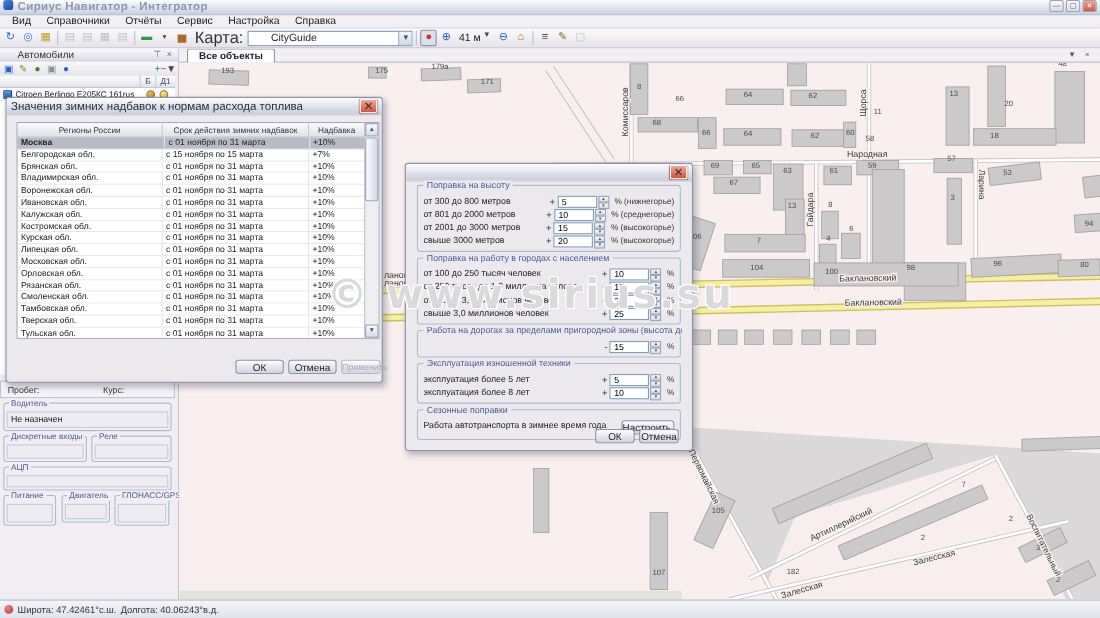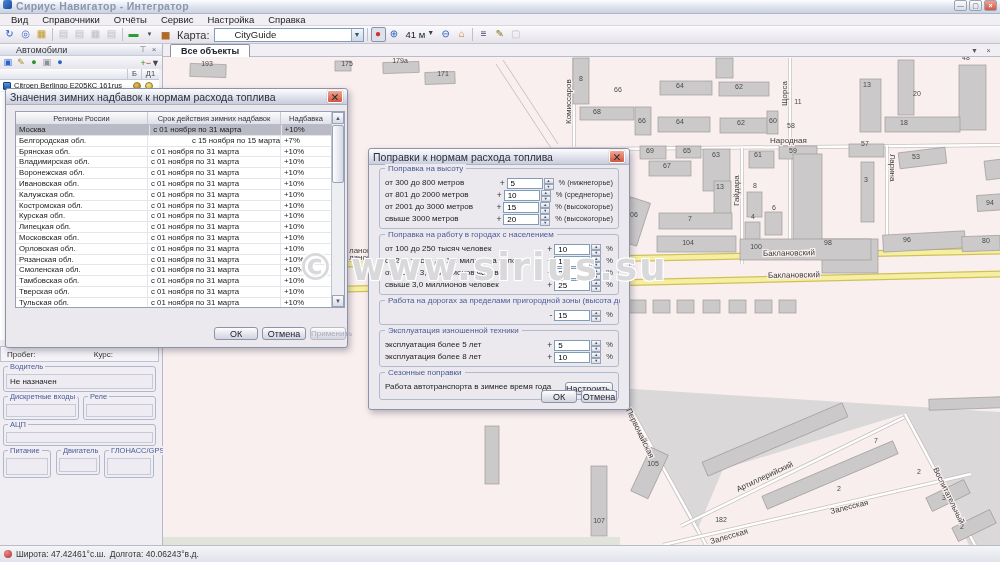--- a/index.html
+++ b/index.html
@@ -12,21 +12,21 @@
   .win-controls{margin-left:auto;display:flex;gap:2px}
   .winbtn{width:13px;height:11px;border:1px solid #9aa2b4;border-radius:2px;background:linear-gradient(#fcfcfc,#d8dce6);font-size:7px;line-height:9px;text-align:center;color:#667}
   .winbtn.close{background:linear-gradient(#f0a08e,#cf5844);color:#fff;font-weight:bold}
   .menubar{position:absolute;left:0;top:14px;width:1000px;height:12px;background:#f1eff3;border-bottom:1px solid #d8d5de;display:flex;align-items:center;padding-left:4px}
   .menu-item{font-size:9.5px;padding:0 7px;color:#222}
   .toolbar{position:absolute;left:0;top:26px;width:1000px;height:18px;background:linear-gradient(#fbfafc,#e5e3ea);border-bottom:1px solid #c6c3cd;display:flex;align-items:center;padding-left:2px;gap:1px}
   .tbtn{width:15px;height:15px;text-align:center;line-height:14px;font-size:10px;border-radius:2px}
   .tbtn.dis{color:#b0b2bc !important;opacity:.8}
   .tbtn.pressed{background:#dde1ec;border:1px solid #8a92a8;line-height:12px}
   .tsep{width:1px;height:13px;background:#c2bfca;margin:0 2px}
-  .tlabel{font-size:11px;color:#333;margin:0 3px}
+  .tlabel{font-size:15px;color:#333;margin:0 3px}
   .combo{height:14px;background:#fff;border:1px solid #7f9db9;display:flex;align-items:center;font-size:9.5px;padding-left:20px;position:relative}
   .combo .caret{margin-left:auto;width:12px;height:12px;background:linear-gradient(#f4f6fa,#cfd8e8);border-left:1px solid #9ab;text-align:center;line-height:11px;font-size:7px;color:#356}
   .zoombtn{display:flex;align-items:flex-start;font-size:9.5px;padding:0 3px;gap:2px}
   .zoombtn .c{font-size:7px;color:#345}
   
   .left-panel{position:absolute;left:0;top:44px;width:163px;height:501px;background:#f0eef3;border-right:1px solid #b4b9c6}
   .lp-header{position:absolute;left:0;top:0;right:0;height:12px;background:linear-gradient(#fafafc,#d9dde8);border-bottom:1px solid #c8ccd8;display:flex;align-items:center;padding:0 16px;font-size:9px;color:#333}
   .lp-hbtn{position:absolute;top:1px;width:10px;height:10px;text-align:center;line-height:9px;font-size:8px;color:#667}
   .lp-toolbar{position:absolute;left:0;top:12px;right:0;height:13px;display:flex;align-items:center;gap:1px;padding:0 2px;background:linear-gradient(#f8f8fa,#e6e4ec)}
   .pbtn{width:12px;height:12px;text-align:center;line-height:11px;font-size:9px;border-radius:2px}
@@ -372,27 +372,27 @@
   </div>
   <div class="d1-tablewrap">
     <div class="d1-table">
       <div class="t-headrow">
         <span class="t-h t-hcell" style="width:132px">Регионы России</span>
         <span class="t-h t-hcell" style="width:133px">Срок действия зимних надбавок</span>
         <span class="t-h t-hcell" style="width:50px;border-right:none">Надбавка</span>
       </div>
       <div>
           <div class="t-row sel">
-            <span class="t-cell" style="width: 136px;">Москва</span>
+            <span class="t-cell" style="width: 136px; font-weight: bold;">Москва</span>
             <span class="t-cell" style="width: 133px;">с 01 ноября по 31 марта</span>
             <span class="t-cell" style="width: 50px; border-right: none;">+10%</span>
           </div>
           <div class="t-row">
             <span class="t-cell" style="width: 132px;">Белгородская обл.</span>
-            <span class="t-cell" style="width: 133px; text-align: right;">с 15 ноября по 15 марта</span>
+            <span class="t-cell" style="width: 133px;">с 15 ноября по 15 марта</span>
             <span class="t-cell" style="width: 50px; border-right: none;">+7%</span>
           </div>
           <div class="t-row">
             <span class="t-cell" style="width: 132px;">Брянская обл.</span>
             <span class="t-cell" style="width: 133px;">с 01 ноября по 31 марта</span>
             <span class="t-cell" style="width: 50px; border-right: none;">+10%</span>
           </div>
           <div class="t-row">
             <span class="t-cell" style="width: 132px;">Владимирская обл.</span>
             <span class="t-cell" style="width: 133px;">с 01 ноября по 31 марта</span>
@@ -471,21 +471,20 @@
       <span class="sc-btn" style="bottom:0">▼</span>
     </div>
   </div>
   <span class="xpbtn" style="position:absolute;left:208px;top:238px;width:44px">ОК</span>
   <span class="xpbtn" style="position:absolute;left:256px;top:238px;width:44px">Отмена</span>
   <span class="xpbtn dis" style="position:absolute;left:304px;top:238px;width:36px;font-size:8px">Применить</span>
 </div>
 
 <div class="dialog" style="left:368px;top:148px;width:262px;height:262px">
   <div class="dlg-title">
-    <span>Поправки к нормам расхода топлива</span>
     <span class="dlg-close">✕</span>
   </div>
   <div class="d2-groups">
       <div class="d2g">
         <span class="gtitle">Поправка на высоту</span>
         <div class="srow">
           <span class="srl">от 300 до 800 метров</span>
           <span class="ssign">+</span>
           <input class="sval" readonly="" value="5" style="">
           <span class="sspin">

